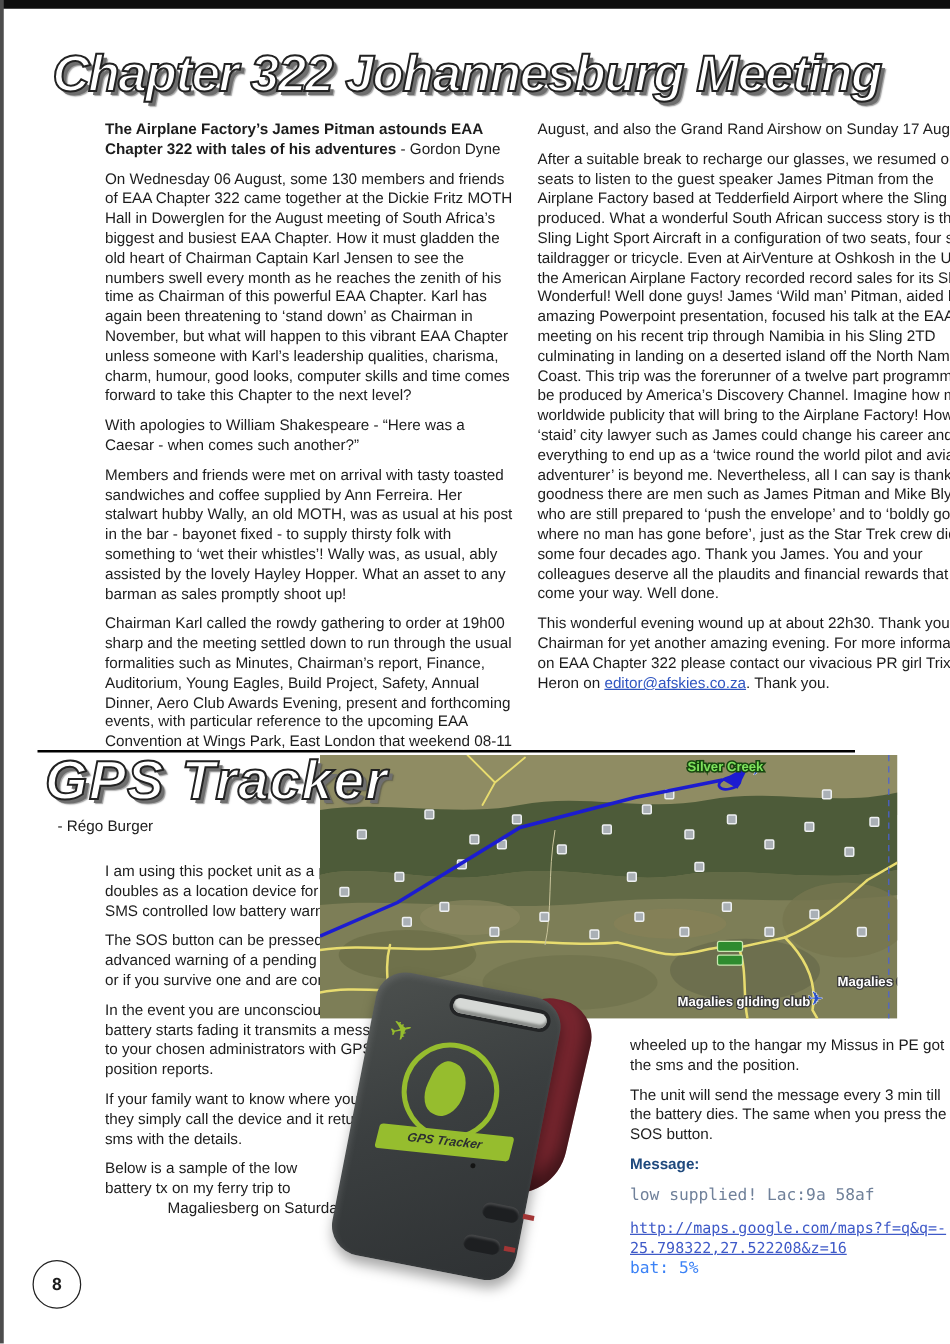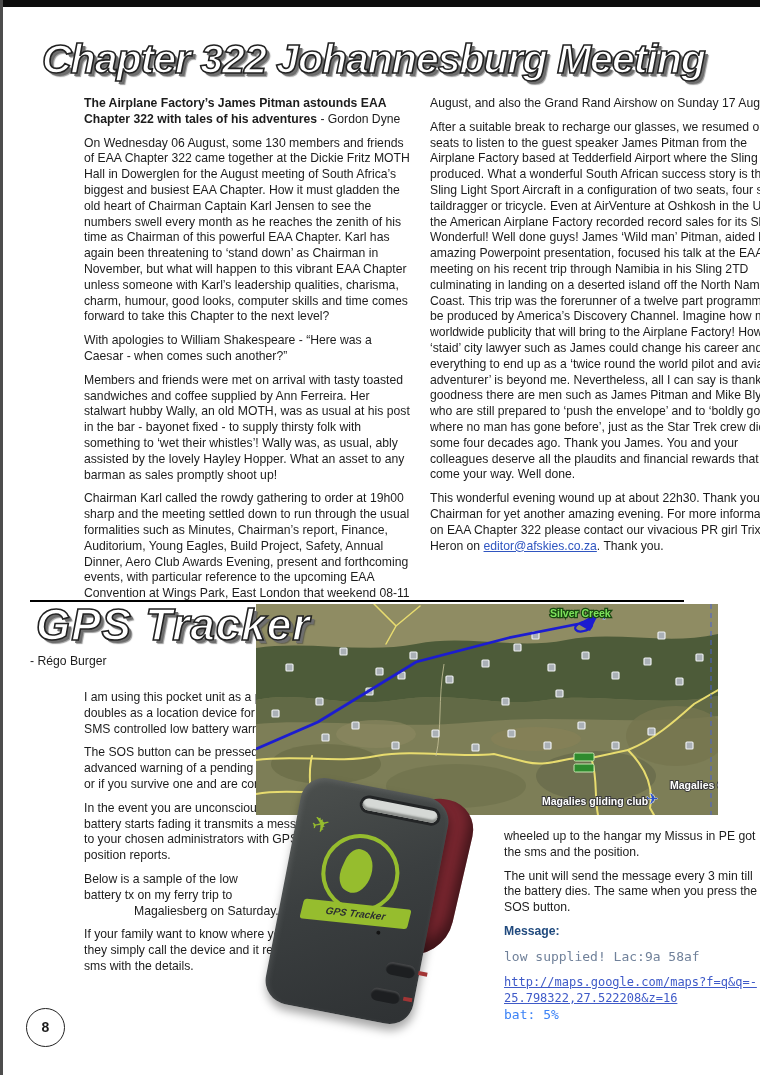--- a/index.html
+++ b/index.html
@@ -26,21 +26,21 @@
     color:#fff;-webkit-text-stroke:1.6px #222;
     text-shadow:3px 3px 0 #6e6e6e,4px 4px 1px rgba(60,60,60,.5);}
 
   .map{position:absolute;left:256px;top:604px;width:462px;height:211px;z-index:2;overflow:hidden;}
   .lbl{font-family:"Liberation Sans",sans-serif;font-size:10.5px;font-weight:bold;paint-order:stroke;}
   .lbl-green{fill:#7ee25c;stroke:#17470f;stroke-width:2.5px;}
   .lbl-white{fill:#ffffff;stroke:#3a3a3a;stroke-width:2px;}
   .plane{fill:#2a50c8;stroke:#fff;stroke-width:.6;paint-order:stroke;font-size:15px;}
   .plane-small{fill:#2a50c8;stroke:#fff;stroke-width:.5;paint-order:stroke;font-size:11px;}
 
-  .gps-byline{position:absolute;left:30px;top:654px;font-size:12.2px;}
+  .gps-byline{position:absolute;left:46px;top:654px;font-size:12.2px;}
   .gps-col{left:40px;top:690px;width:238px;}
   .g5-indent{margin-left:50px;}
 
   .gps-col-right{left:460px;top:829px;width:258px;}
   .msg-label{color:#1f497d;font-weight:bold;margin:0 0 6px 0;}
   .mono{font-family:"DejaVu Sans Mono","Liberation Mono",monospace;color:#70819a;
         font-size:13px;line-height:18px;}
   .maplink{font-family:"DejaVu Sans Mono","Liberation Mono",monospace;font-size:12px;
         line-height:16px;color:#3f5ac8;text-decoration:underline;display:inline-block;margin-top:8px;}
   .bat{font-family:"DejaVu Sans Mono","Liberation Mono",monospace;font-size:13px;color:#3b82f6;}
@@ -173,26 +173,26 @@
     </svg>
   </div>
 
   <div class="gps-title">GPS Tracker</div>
   <div class="gps-byline">- Régo Burger</div>
 
   <div class="col gps-col">
     <p>I am using this pocket unit as a plotter and it doubles as a location device for my family. SMS controlled low battery warning and all.</p>
     <p>The SOS button can be pressed if you have advanced warning of a pending emergency or if you survive one and are conscious.</p>
     <p>In the event you are unconscious and the battery starts fading it transmits a message to your chosen administrators with GPS position reports.</p>
+    <p>If your family want to know where you are, they simply call the device and it returns an sms with the details.</p>
     <p>
       <span>Below is a sample of the low</span><br>
       <span>battery tx on my ferry trip to</span><br>
       <span class="g5-indent">Magaliesberg on Saturday. As I</span>
     </p>
-    <p>If your family want to know where you are, they simply call the device and it returns an sms with the details.</p>
   </div>
 
   <div class="col gps-col-right">
     <p>wheeled up to the hangar my Missus in PE got the sms and the position.</p>
     <p>The unit will send the message every 3 min till the battery dies. The same when you press the SOS button.</p>
     <p class="msg-label">Message:</p>
     <div class="mono">low supplied! Lac:9a 58af</div>
     <div>
       <a class="maplink"><span>http://maps.google.com/maps?f=q&amp;q=-</span><br><span>25.798322,27.522208&amp;z=16</span></a><span class="bat"> bat: 5%</span>
     </div>

